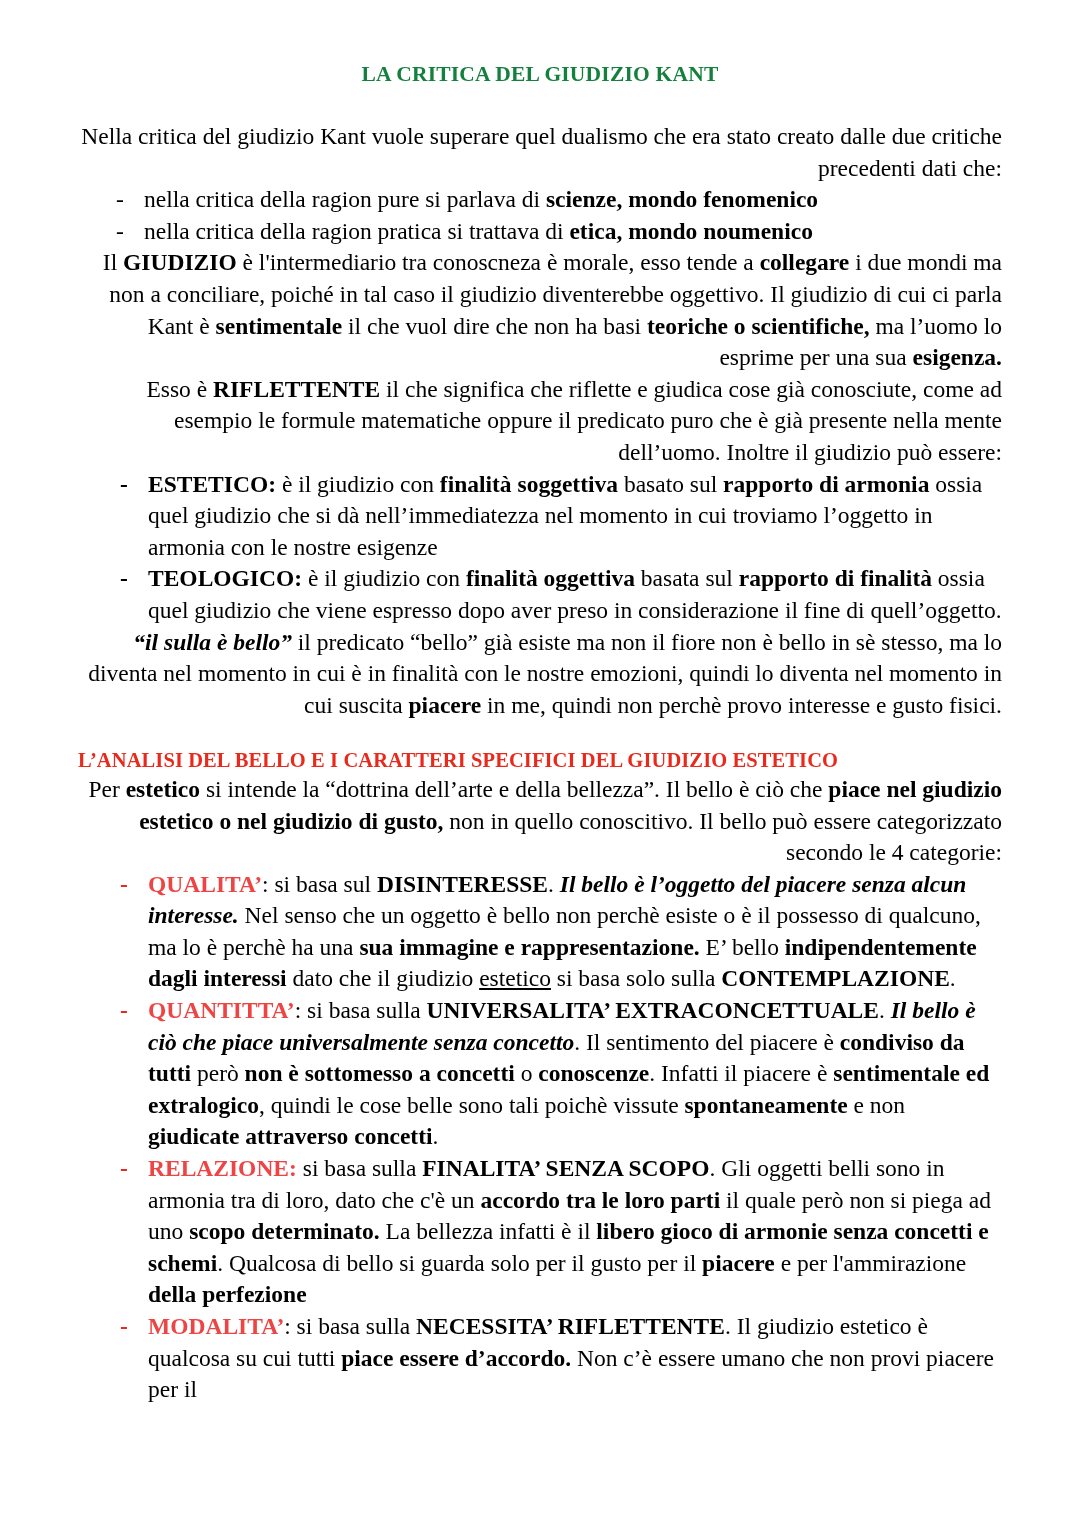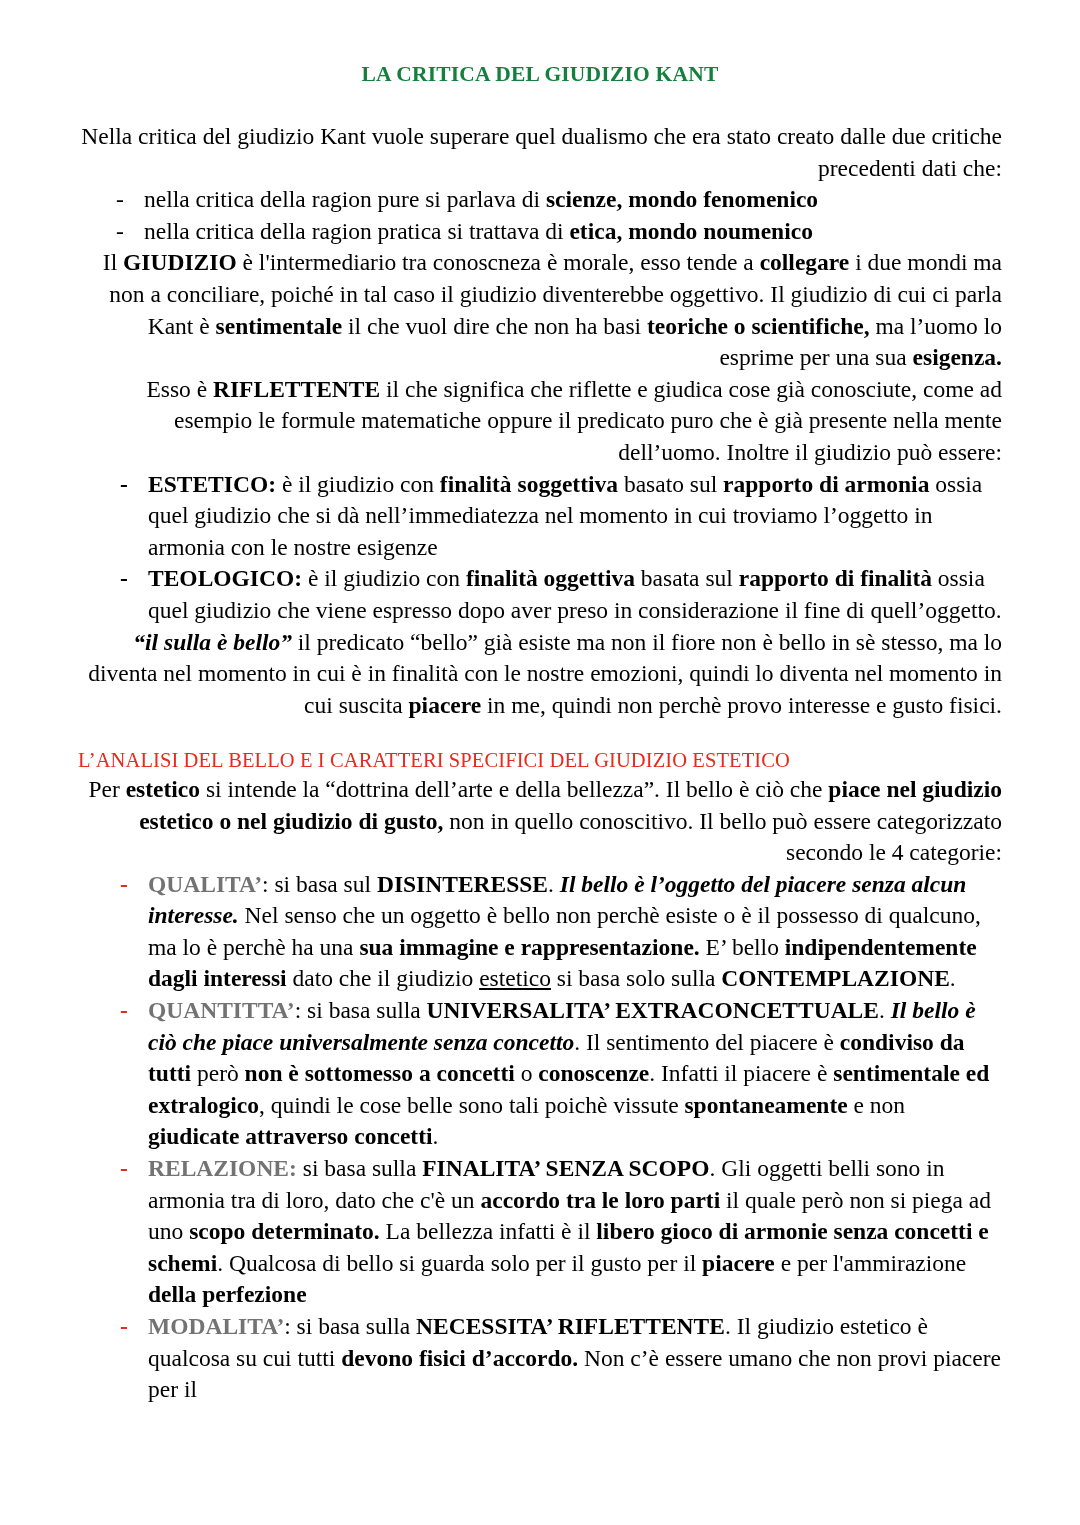--- a/index.html
+++ b/index.html
@@ -31,21 +31,21 @@
   }
   p.para {
     margin: 0;
     font-size: 23.5px;
     line-height: 1.345;
     text-align: right;
   }
   .section-heading {
     color: #e8291c;
     font-size: 20.5px;
-    font-weight: normal;
+    font-weight: bold;
     margin: 0;
     line-height: 1.3;
     letter-spacing: 0.1px;
   }
   .gap {
     height: 26px;
   }
   ul.dash-list {
     list-style: none;
     margin: 0;
@@ -68,21 +68,21 @@
   }
   ul.dash-list.level2 > li .dash {
     left: 42px;
     font-weight: bold;
   }
   ul.dash-list.red-dash > li .dash {
     color: #e8291c;
     font-weight: bold;
   }
   b, strong { font-weight: bold; }
-  .redb { color: #737373; font-weight: bold; }
+  .redb { color: #ef4444; font-weight: bold; }
   .italb { font-style: italic; font-weight: bold; }
   .under { text-decoration: underline; }
 </style>
 </head>
 <body>
 
 <div class="page">
 
   <h1 class="doc-title">LA CRITICA DEL GIUDIZIO KANT</h1>
 
@@ -127,18 +127,18 @@
 
     <li>
       <span class="dash">-</span><span class="redb">QUANTITTA’</span><span>: si basa sulla </span><b>UNIVERSALITA’ EXTRACONCETTUALE</b><span>. </span><span class="italb">Il bello è ciò che piace universalmente senza concetto</span><span>. Il sentimento del piacere è </span><b>condiviso da tutti</b><span> però </span><b>non è sottomesso a concetti</b><span> o </span><b>conoscenze</b><span>. Infatti il piacere è </span><b>sentimentale ed extralogico</b><span>, quindi le cose belle sono tali poichè vissute </span><b>spontaneamente</b><span> e non </span><b>giudicate attraverso concetti</b><span>.</span>
     </li>
 
     <li>
       <span class="dash">-</span><span class="redb">RELAZIONE:</span><span> si basa sulla </span><b>FINALITA’ SENZA SCOPO</b><span>. Gli oggetti belli sono in armonia tra di loro, dato che c'è un </span><b>accordo tra le loro parti</b><span> il quale però non si piega ad uno </span><b>scopo determinato.</b><span> La bellezza infatti è il </span><b>libero gioco di armonie senza concetti e schemi</b><span>. Qualcosa di bello si guarda solo per il gusto per il </span><b>piacere</b><span> e per l'ammirazione </span><b>della perfezione</b>
     </li>
 
     <li>
-      <span class="dash">-</span><span class="redb">MODALITA’</span><span>: si basa sulla </span><b>NECESSITA’ RIFLETTENTE</b><span>. Il giudizio estetico è qualcosa su cui tutti </span><b>devono fisici d’accordo.</b><span> Non c’è essere umano che non provi piacere per il</span>
+      <span class="dash">-</span><span class="redb">MODALITA’</span><span>: si basa sulla </span><b>NECESSITA’ RIFLETTENTE</b><span>. Il giudizio estetico è qualcosa su cui tutti </span><b>piace essere d’accordo.</b><span> Non c’è essere umano che non provi piacere per il</span>
     </li>
 
   </ul>
 
 </div>
 
 </body></html>

